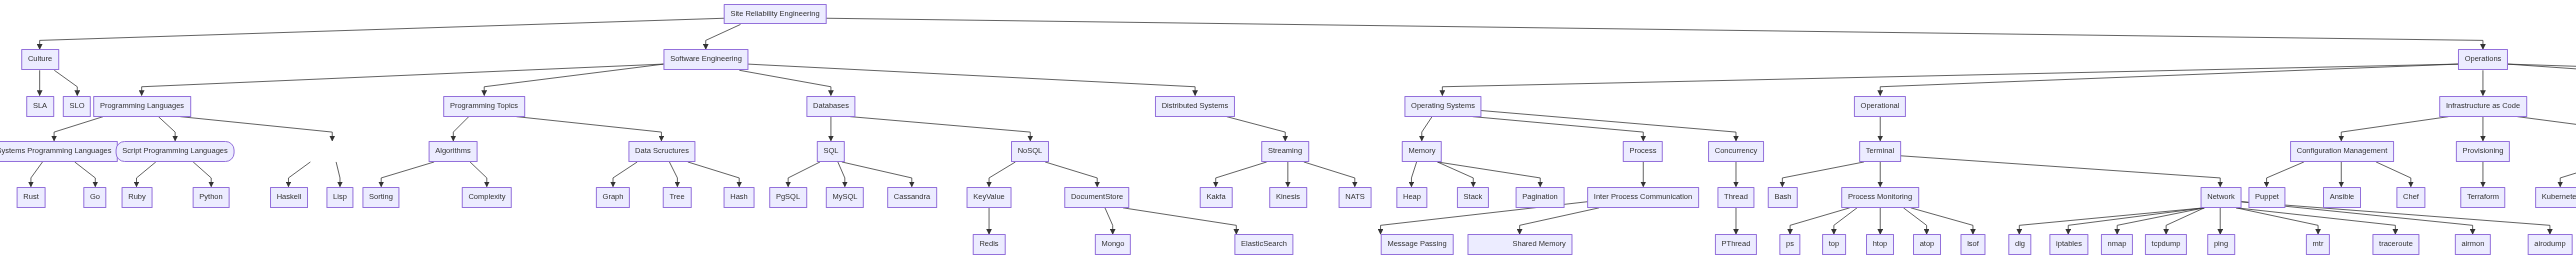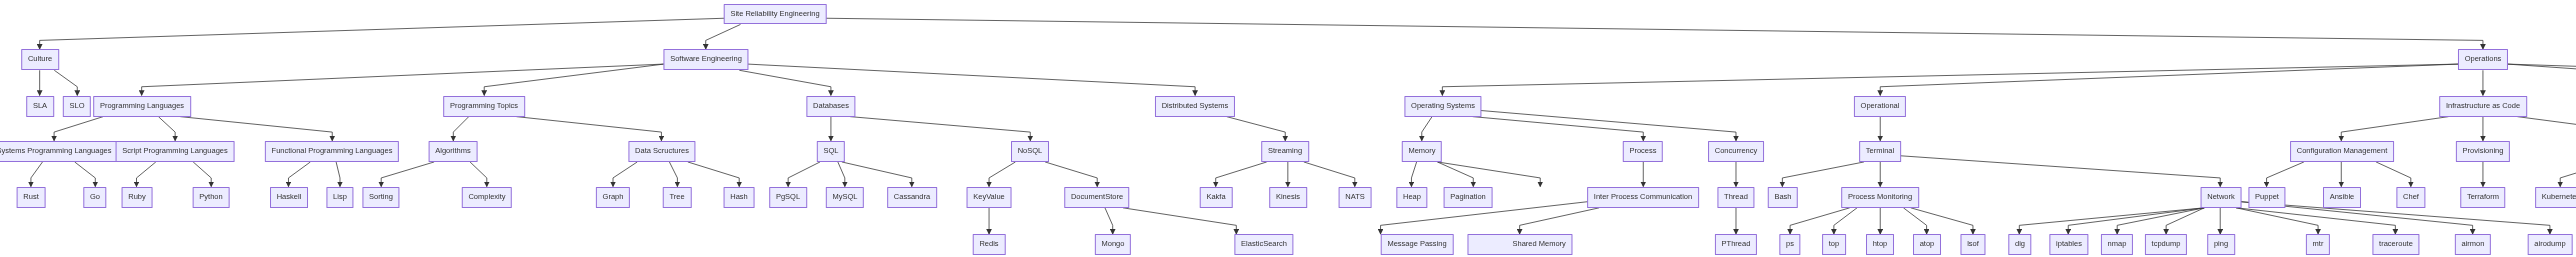--- a/index.html
+++ b/index.html
@@ -157,22 +157,21 @@
     <div class="node" style="left: 40px; top: 96px; background: rgb(236, 236, 255); border-color: rgb(147, 112, 219); color: rgb(51, 51, 51);">SLA</div>
     <div class="node" style="left: 77px; top: 96px; background: rgb(236, 236, 255); border-color: rgb(147, 112, 219); color: rgb(51, 51, 51);">SLO</div>
     <div class="node" style="left: 142px; top: 96px; background: rgb(236, 236, 255); border-color: rgb(147, 112, 219); color: rgb(51, 51, 51);">Programming Languages</div>
     <div class="node" style="left: 484px; top: 96px; background: rgb(236, 236, 255); border-color: rgb(147, 112, 219); color: rgb(51, 51, 51);">Programming Topics</div>
     <div class="node" style="left: 831px; top: 96px; background: rgb(236, 236, 255); border-color: rgb(147, 112, 219); color: rgb(51, 51, 51);">Databases</div>
     <div class="node" style="left: 1195px; top: 96px; background: rgb(236, 236, 255); border-color: rgb(147, 112, 219); color: rgb(51, 51, 51);">Distributed Systems</div>
     <div class="node" style="left: 1443px; top: 96px; background: rgb(236, 236, 255); border-color: rgb(147, 112, 219); color: rgb(51, 51, 51);">Operating Systems</div>
     <div class="node" style="left: 1880px; top: 96px; background: rgb(236, 236, 255); border-color: rgb(147, 112, 219); color: rgb(51, 51, 51);">Operational</div>
     <div class="node" style="left: 2483px; top: 96px; background: rgb(236, 236, 255); border-color: rgb(147, 112, 219); color: rgb(51, 51, 51);">Infrastructure as Code</div>
     <div class="node" style="left: 54px; top: 141px; background: rgb(236, 236, 255); border-color: rgb(147, 112, 219); color: rgb(51, 51, 51);">Systems Programming Languages</div>
-    <div class="node" style="left: 175px; top: 141px; background: rgb(236, 236, 255); border-color: rgb(147, 112, 219); color: rgb(51, 51, 51);">Script Programming Languages</div>
-    <div class="node" style="left: 332px; top: 141px; background: rgb(236, 236, 255); border-color: rgb(147, 112, 219); color: rgb(51, 51, 51);">Functional Programming Languages</div>
+    <div class="node" style="left: 175px; top: 141px; background: rgb(236, 236, 255); border-color: rgb(147, 112, 219); color: rgb(51, 51, 51); border-radius: 9px;">Script Programming Languages</div>
     <div class="node" style="left: 453px; top: 141px; background: rgb(236, 236, 255); border-color: rgb(147, 112, 219); color: rgb(51, 51, 51);">Algorithms</div>
     <div class="node" style="left: 662px; top: 141px; background: rgb(236, 236, 255); border-color: rgb(147, 112, 219); color: rgb(51, 51, 51);">Data Scructures</div>
     <div class="node" style="left: 831px; top: 141px; background: rgb(236, 236, 255); border-color: rgb(147, 112, 219); color: rgb(51, 51, 51);">SQL</div>
     <div class="node" style="left: 1030px; top: 141px; background: rgb(236, 236, 255); border-color: rgb(147, 112, 219); color: rgb(51, 51, 51);">NoSQL</div>
     <div class="node" style="left: 1285px; top: 141px; background: rgb(236, 236, 255); border-color: rgb(147, 112, 219); color: rgb(51, 51, 51);">Streaming</div>
     <div class="node" style="left: 1422px; top: 141px; background: rgb(236, 236, 255); border-color: rgb(147, 112, 219); color: rgb(51, 51, 51);">Memory</div>
     <div class="node" style="left: 1643px; top: 141px; background: rgb(236, 236, 255); border-color: rgb(147, 112, 219); color: rgb(51, 51, 51);">Process</div>
     <div class="node" style="left: 1736px; top: 141px; background: rgb(236, 236, 255); border-color: rgb(147, 112, 219); color: rgb(51, 51, 51);">Concurrency</div>
     <div class="node" style="left: 1880px; top: 141px; background: rgb(236, 236, 255); border-color: rgb(147, 112, 219); color: rgb(51, 51, 51);">Terminal</div>
     <div class="node" style="left: 2342px; top: 141px; background: rgb(236, 236, 255); border-color: rgb(147, 112, 219); color: rgb(51, 51, 51);">Configuration Management</div>
@@ -191,21 +190,21 @@
     <div class="node" style="left: 788px; top: 187px; background: rgb(236, 236, 255); border-color: rgb(147, 112, 219); color: rgb(51, 51, 51);">PgSQL</div>
     <div class="node" style="left: 845px; top: 187px; background: rgb(236, 236, 255); border-color: rgb(147, 112, 219); color: rgb(51, 51, 51);">MySQL</div>
     <div class="node" style="left: 912px; top: 187px; background: rgb(236, 236, 255); border-color: rgb(147, 112, 219); color: rgb(51, 51, 51);">Cassandra</div>
     <div class="node" style="left: 989px; top: 187px; background: rgb(236, 236, 255); border-color: rgb(147, 112, 219); color: rgb(51, 51, 51);">KeyValue</div>
     <div class="node" style="left: 1097px; top: 187px; background: rgb(236, 236, 255); border-color: rgb(147, 112, 219); color: rgb(51, 51, 51);">DocumentStore</div>
     <div class="node" style="left: 1216px; top: 187px; background: rgb(236, 236, 255); border-color: rgb(147, 112, 219); color: rgb(51, 51, 51);">Kakfa</div>
     <div class="node" style="left: 1288px; top: 187px; background: rgb(236, 236, 255); border-color: rgb(147, 112, 219); color: rgb(51, 51, 51);">Kinesis</div>
     <div class="node" style="left: 1355px; top: 187px; background: rgb(236, 236, 255); border-color: rgb(147, 112, 219); color: rgb(51, 51, 51);">NATS</div>
     <div class="node" style="left: 1412px; top: 187px; background: rgb(236, 236, 255); border-color: rgb(147, 112, 219); color: rgb(51, 51, 51);">Heap</div>
     <div class="node" style="left: 1473px; top: 187px; background: rgb(236, 236, 255); border-color: rgb(147, 112, 219); color: rgb(51, 51, 51);">Stack</div>
-    <div class="node" style="left: 1468px; top: 187px; background: rgb(236, 236, 255); border-color: rgb(147, 112, 219); color: rgb(51, 51, 51);">Pagination</div>
+    <div class="node" style="left: 1540px; top: 187px; background: rgb(236, 236, 255); border-color: rgb(147, 112, 219); color: rgb(51, 51, 51);">Pagination</div>
     <div class="node" style="left: 1643px; top: 187px; background: rgb(236, 236, 255); border-color: rgb(147, 112, 219); color: rgb(51, 51, 51);">Inter Process Communication</div>
     <div class="node" style="left: 1736px; top: 187px; background: rgb(236, 236, 255); border-color: rgb(147, 112, 219); color: rgb(51, 51, 51);">Thread</div>
     <div class="node" style="left: 1783px; top: 187px; background: rgb(236, 236, 255); border-color: rgb(147, 112, 219); color: rgb(51, 51, 51);">Bash</div>
     <div class="node" style="left: 1880px; top: 187px; background: rgb(236, 236, 255); border-color: rgb(147, 112, 219); color: rgb(51, 51, 51);">Process Monitoring</div>
     <div class="node" style="left: 2221px; top: 187px; background: rgb(236, 236, 255); border-color: rgb(147, 112, 219); color: rgb(51, 51, 51);">Network</div>
     <div class="node" style="left: 2267px; top: 187px; background: rgb(236, 236, 255); border-color: rgb(147, 112, 219); color: rgb(51, 51, 51);">Puppet</div>
     <div class="node" style="left: 2342px; top: 187px; background: rgb(236, 236, 255); border-color: rgb(147, 112, 219); color: rgb(51, 51, 51);">Ansible</div>
     <div class="node" style="left: 2411px; top: 187px; background: rgb(236, 236, 255); border-color: rgb(147, 112, 219); color: rgb(51, 51, 51);">Chef</div>
     <div class="node" style="left: 2483px; top: 187px; background: rgb(236, 236, 255); border-color: rgb(147, 112, 219); color: rgb(51, 51, 51);">Terraform</div>
     <div class="node" style="left: 2561px; top: 187px; background: rgb(236, 236, 255); border-color: rgb(147, 112, 219); color: rgb(51, 51, 51);">Kubernetes</div>

